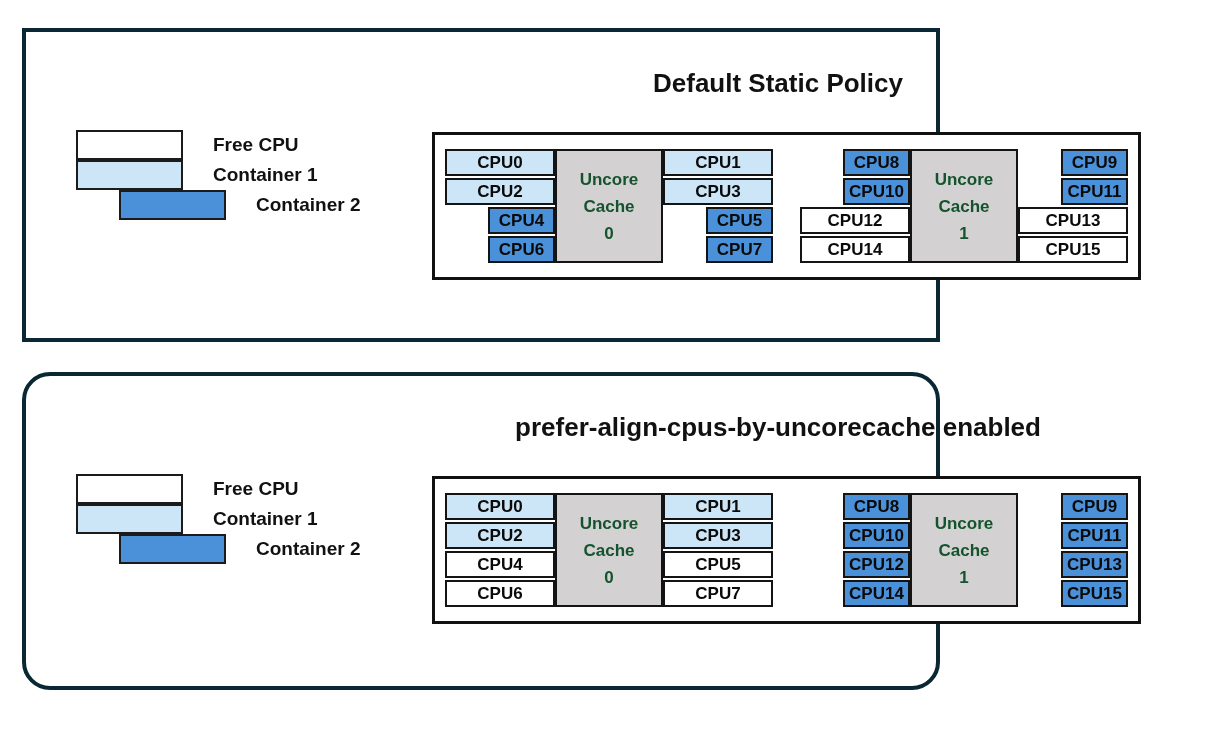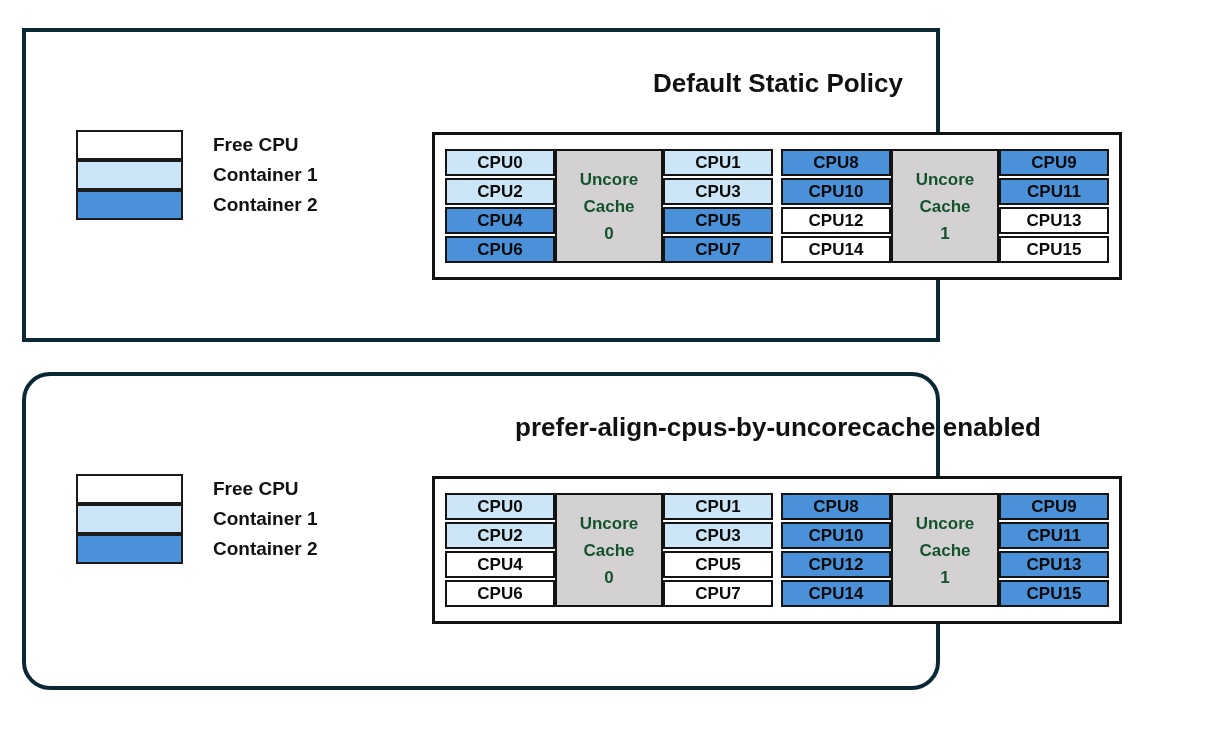--- a/index.html
+++ b/index.html
@@ -68,21 +68,21 @@
 
   .diagram {
     position: absolute;
     left: 406px;
     top: 100px;
     box-sizing: content-box;
     border: 3px solid #111111;
     background: #ffffff;
     padding: 14px 10px;
     display: flex;
-    gap: 8px;
+    gap: 27px;
   }
   .group {
     display: flex;
     align-items: stretch;
   }
   .cpu-col {
     display: flex;
     flex-direction: column;
     gap: 2px;
     width: 110px;
@@ -112,21 +112,21 @@
     justify-content: center;
     font-size: 17px;
     font-weight: bold;
     line-height: 27px;
     color: #14532d;
     text-align: center;
   }
 
   .state-free       { background: var(--state-free, #ffffff); }
   .state-container1 { background: var(--state-c1, #cde6f7); }
-  .state-container2 { background: var(--state-c2, #4a91d9); }
+  .state-container2 { background: var(--state-c2, #4a91d9); margin-left: 43px; }
 </style>
 </head>
 <body>
 
 <div id="stage">
 
   <section class="panel" id="panel-0">
     <h2 class="title">Default Static Policy</h2>
     <div class="legend">
         <div class="legend-item">

